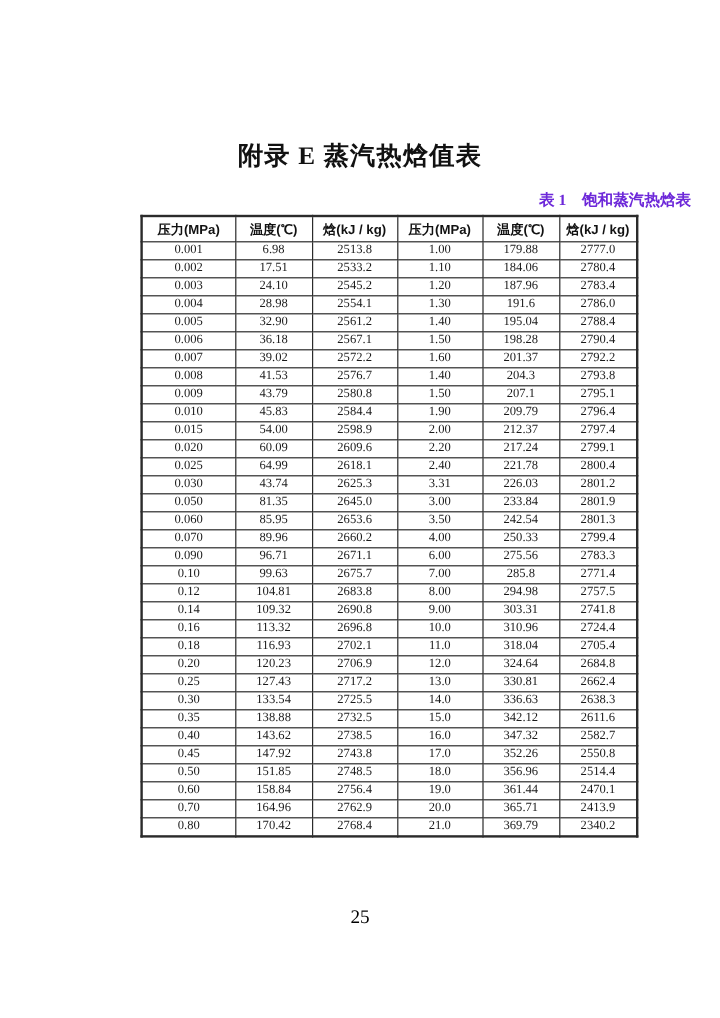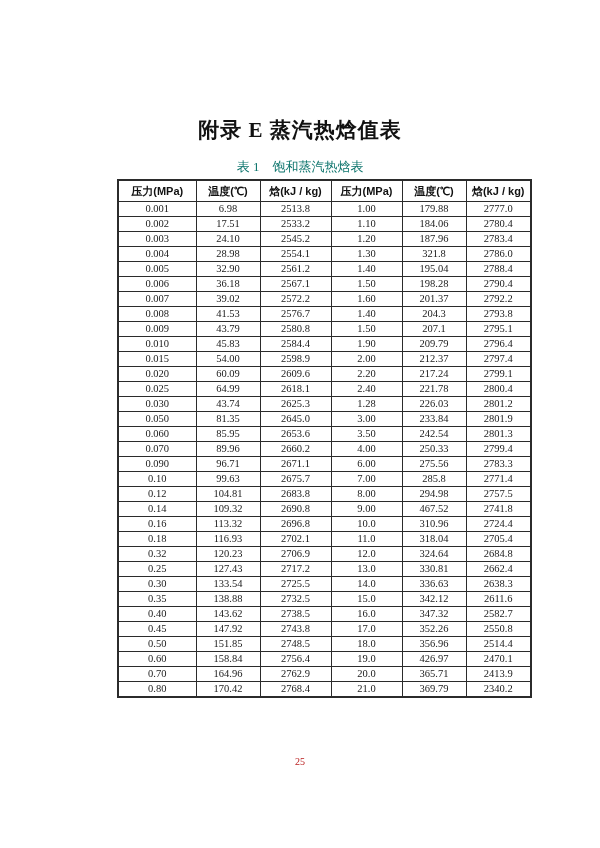--- a/index.html
+++ b/index.html
@@ -27,24 +27,24 @@
     font-weight: bold;
     letter-spacing: 1px;
     color: #111111;
     font-family: "Liberation Serif", "DejaVu Serif", serif;
   }
   .table-caption {
     position: absolute;
     top: 158px;
     left: 0;
     width: 100%;
-    text-align: center;
+    text-align: right;
     font-size: 13px;
-    font-weight: normal;
-    color: #0f766e;
+    font-weight: bold;
+    color: #6d28d9;
   }
   table.enthalpy {
     position: absolute;
     top: 179px;
     left: 93px;
     width: 413px;
     border-collapse: collapse;
     table-layout: fixed;
     border: 2px solid #2b2b2b;
   }
@@ -77,22 +77,22 @@
     font-family: "Liberation Serif", "DejaVu Serif", serif;
     white-space: nowrap;
     overflow: hidden;
   }
   .page-number {
     position: absolute;
     top: 756px;
     left: 0;
     width: 100%;
     text-align: center;
-    font-size: 10px;
-    color: #b91c1c;
+    font-size: 16px;
+    color: #000000;
   }
 </style>
 </head>
 <body>
 
 <div class="page">
 
   <div class="doc-title">附录 E 蒸汽热焓值表</div>
 
   <div class="table-caption">表 1　饱和蒸汽热焓表</div>
@@ -139,21 +139,21 @@
           <td>2545.2</td>
           <td>1.20</td>
           <td>187.96</td>
           <td>2783.4</td>
         </tr>
         <tr>
           <td>0.004</td>
           <td>28.98</td>
           <td>2554.1</td>
           <td>1.30</td>
-          <td>321.8</td>
+          <td>191.6</td>
           <td>2786.0</td>
         </tr>
         <tr>
           <td>0.005</td>
           <td>32.90</td>
           <td>2561.2</td>
           <td>1.40</td>
           <td>195.04</td>
           <td>2788.4</td>
         </tr>
@@ -218,21 +218,21 @@
           <td>64.99</td>
           <td>2618.1</td>
           <td>2.40</td>
           <td>221.78</td>
           <td>2800.4</td>
         </tr>
         <tr>
           <td>0.030</td>
           <td>43.74</td>
           <td>2625.3</td>
-          <td>1.28</td>
+          <td>3.31</td>
           <td>226.03</td>
           <td>2801.2</td>
         </tr>
         <tr>
           <td>0.050</td>
           <td>81.35</td>
           <td>2645.0</td>
           <td>3.00</td>
           <td>233.84</td>
           <td>2801.9</td>
@@ -275,41 +275,41 @@
           <td>2683.8</td>
           <td>8.00</td>
           <td>294.98</td>
           <td>2757.5</td>
         </tr>
         <tr>
           <td>0.14</td>
           <td>109.32</td>
           <td>2690.8</td>
           <td>9.00</td>
-          <td>467.52</td>
+          <td>303.31</td>
           <td>2741.8</td>
         </tr>
         <tr>
           <td>0.16</td>
           <td>113.32</td>
           <td>2696.8</td>
           <td>10.0</td>
           <td>310.96</td>
           <td>2724.4</td>
         </tr>
         <tr>
           <td>0.18</td>
           <td>116.93</td>
           <td>2702.1</td>
           <td>11.0</td>
           <td>318.04</td>
           <td>2705.4</td>
         </tr>
         <tr>
-          <td>0.32</td>
+          <td>0.20</td>
           <td>120.23</td>
           <td>2706.9</td>
           <td>12.0</td>
           <td>324.64</td>
           <td>2684.8</td>
         </tr>
         <tr>
           <td>0.25</td>
           <td>127.43</td>
           <td>2717.2</td>
@@ -355,21 +355,21 @@
           <td>2748.5</td>
           <td>18.0</td>
           <td>356.96</td>
           <td>2514.4</td>
         </tr>
         <tr>
           <td>0.60</td>
           <td>158.84</td>
           <td>2756.4</td>
           <td>19.0</td>
-          <td>426.97</td>
+          <td>361.44</td>
           <td>2470.1</td>
         </tr>
         <tr>
           <td>0.70</td>
           <td>164.96</td>
           <td>2762.9</td>
           <td>20.0</td>
           <td>365.71</td>
           <td>2413.9</td>
         </tr>

